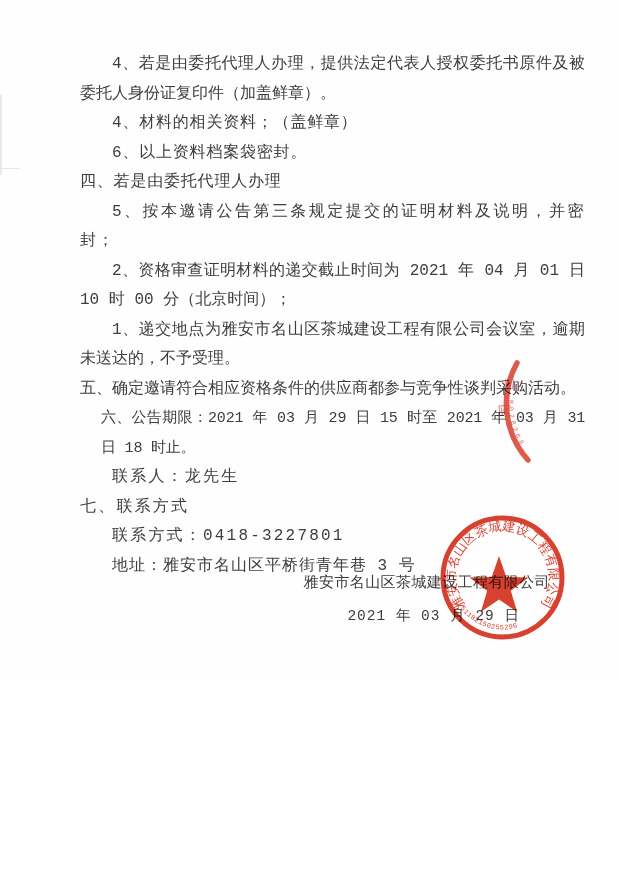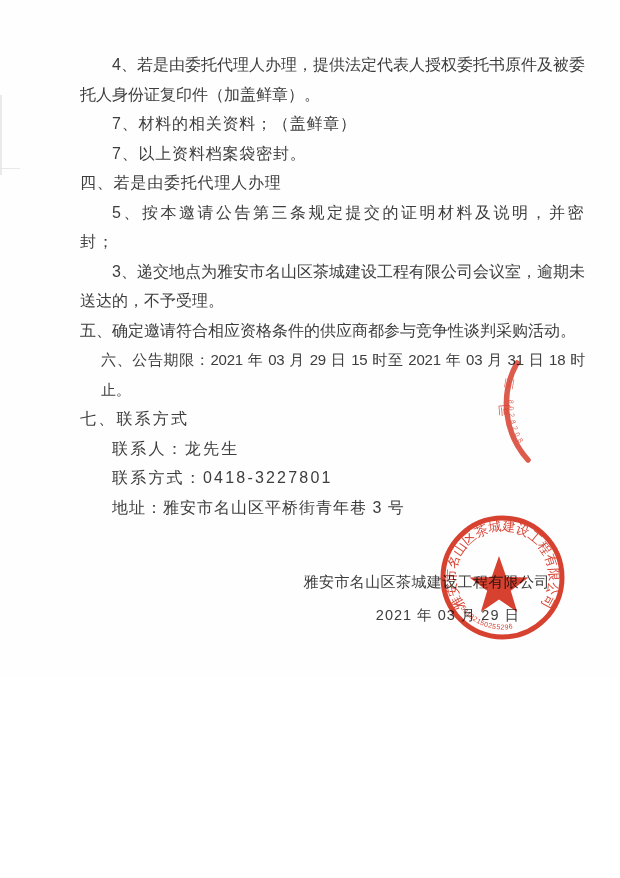--- a/index.html
+++ b/index.html
@@ -1,21 +1,21 @@
 <!DOCTYPE html>
 <html><head>
 <meta charset="utf-8">
 <style>
   html,body{margin:0;padding:0;background:#ffffff;}
   .page{
     position:relative;
     width:620px;height:676px;
     background:#fefefe;
     overflow:hidden;
-    font-family:Liberation Sans, sans-serif;
+    font-family:Liberation Mono, monospace;
     color:#3d3d3d;
   }
   .content{
     position:absolute;left:80px;top:50px;width:505px;
   }
   .para{
     margin:0;
     font-size:16px;
     line-height:29.5px;
     letter-spacing:.8px;
@@ -61,29 +61,30 @@
 </head>
 <body>
 
 <div class="page">
 
   <div class="edge-mark-v"></div>
   <div class="edge-mark-h"></div>
 
   <div class="content">
     <p class="para indent ls0">4、若是由委托代理人办理，提供法定代表人授权委托书原件及被委托人身份证复印件（加盖鲜章）。</p>
-    <p class="para indent">7、材料的相关资料；（盖鲜章）</p>
-    <p class="para indent">7、以上资料档案袋密封。</p>
+    <p class="para indent">4、材料的相关资料；（盖鲜章）</p>
+    <p class="para indent">6、以上资料档案袋密封。</p>
     <p class="para">四、若是由委托代理人办理</p>
     <p class="para indent sp15">5、按本邀请公告第三条规定提交的证明材料及说明，并密封；</p>
-    <p class="para indent ls0">3、递交地点为雅安市名山区茶城建设工程有限公司会议室，逾期未送达的，不予受理。</p>
+    <p class="para indent ls0">2、资格审查证明材料的递交截止时间为 2021 年 04 月 01 日 10 时 00 分（北京时间）；</p>
+    <p class="para indent ls0">1、递交地点为雅安市名山区茶城建设工程有限公司会议室，逾期未送达的，不予受理。</p>
     <p class="para ls0">五、确定邀请符合相应资格条件的供应商都参与竞争性谈判采购活动。</p>
     <p class="para small">六、公告期限：2021 年 03 月 29 日 15 时至 2021 年 03 月 31 日 18 时止。</p>
+    <p class="para indent sp2">联系人：龙先生</p>
     <p class="para sp2">七、联系方式</p>
-    <p class="para indent sp2">联系人：龙先生</p>
     <p class="para indent sp2">联系方式：0418-3227801</p>
     <p class="para indent sp1">地址：雅安市名山区平桥街青年巷 3 号</p>
   </div>
 
   <div class="sig-company">雅安市名山区茶城建设工程有限公司</div>
   <div class="sig-date">2021 年 03 月 29 日</div>
 
   <svg class="seal-partial" width="92" height="125" viewBox="0 0 92 125">
     <g fill="none" stroke="#d5301e">
       <path d="M 39 5 A 84 84 0 0 0 50 102" stroke-width="5.5" stroke-linecap="round" opacity="0.9"></path>

